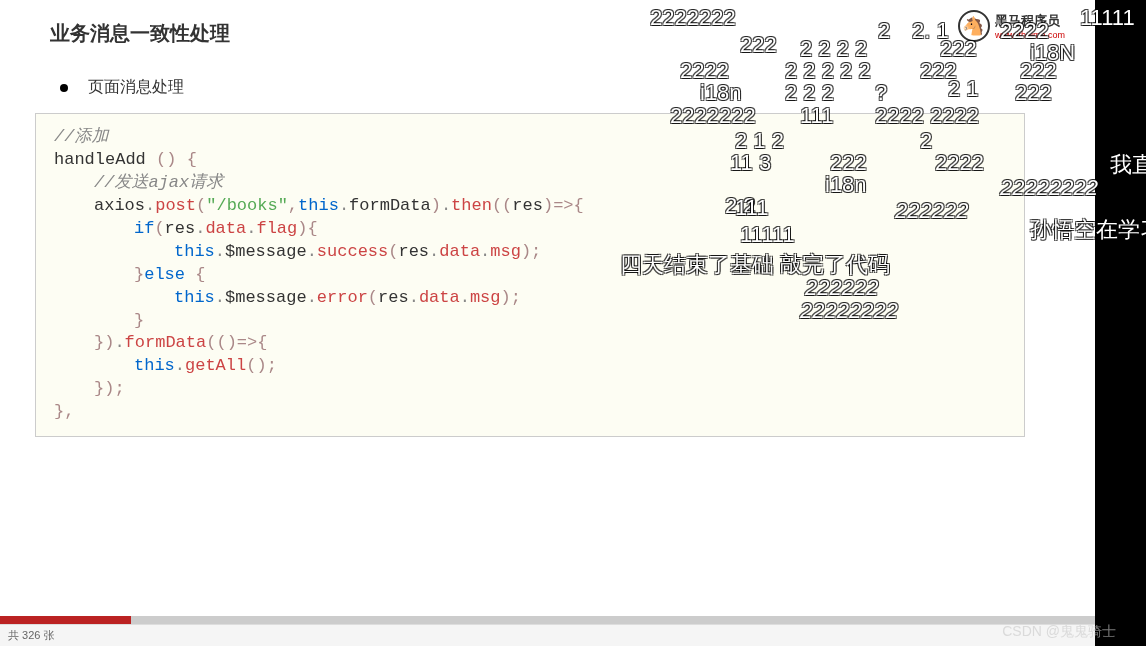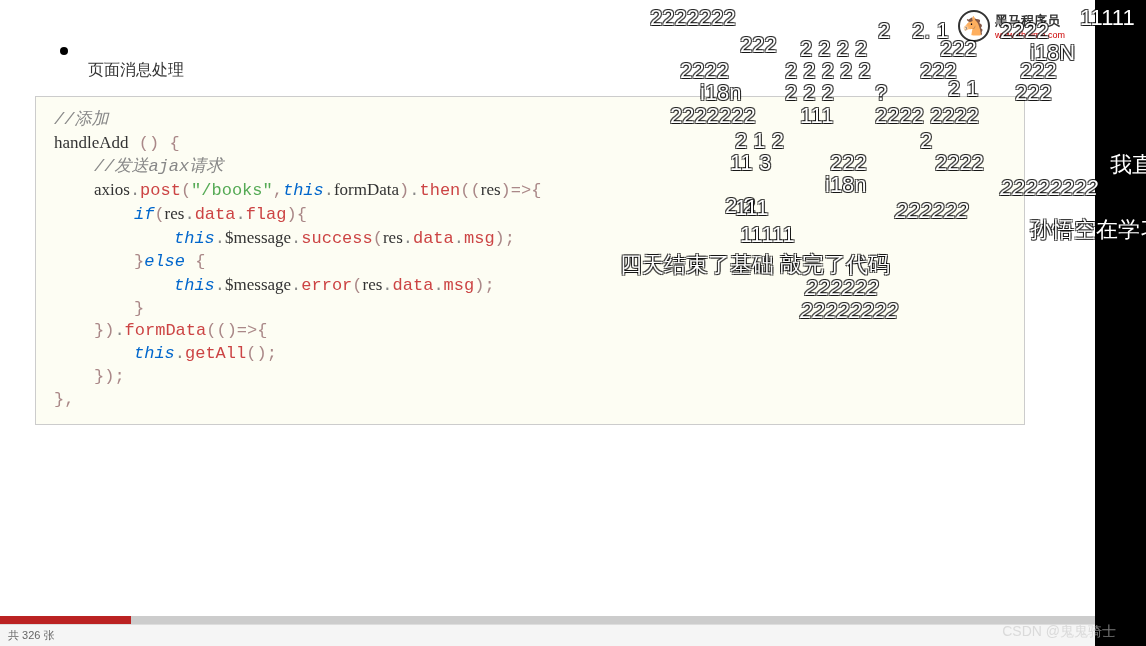--- a/index.html
+++ b/index.html
@@ -41,39 +41,38 @@
     .bullet-dot {
       width: 8px;
       height: 8px;
       background: #000;
       border-radius: 50%;
       margin-right: 20px;
     }
     .bullet-text {
       font-size: 16px;
       color: #333;
-      margin-top: 40px;
     }
     .code-block {
       border: 1px solid #ccc;
       background: #fdfdf3;
       padding: 12px 18px;
       margin-left: -15px;
       width: 990px;
       font-family: "Consolas", "Courier New", monospace;
       font-size: 17px;
       line-height: 1.35;
       color: #333;
     }
     .c-comment { color: #888; font-style: italic; }
-    .c-ident { color: #333; font-family: Liberation Serif, serif; }
+    .c-ident { color: #333; }
     .c-method { color: #c44; }
     .c-paren { color: #a88; }
     .c-string { color: #5a5; }
-    .c-kw { color: #06c; font-style: italic; }
+    .c-kw { color: #06c; }
     .c-dot { color: #888; }
     .c-attr { color: #c44; }
     .c-op { color: #a88; }
     .logo {
       position: absolute;
       top: 10px;
       right: 30px;
       display: flex;
       align-items: center;
       gap: 5px;
@@ -133,20 +132,21 @@
       right: 0;
       width: 51px;
       height: 646px;
       background: #000;
     }
   </style>
 </head>
 <body>
 
 <div class="slide">
+  <div class="subtitle">业务消息一致性处理</div>
   <div class="bullet-row">
     <div class="bullet-dot"></div>
     <div class="bullet-text">页面消息处理</div>
   </div>
 
   <div class="code-block">
 <div><span class="c-comment">//添加</span></div>
 <div><span class="c-ident">handleAdd</span><span class="c-paren"> () {</span></div>
 <div style="padding-left:40px"><span class="c-comment">//发送ajax请求</span></div>
 <div style="padding-left:40px"><span class="c-ident">axios</span><span class="c-dot">.</span><span class="c-method">post</span><span class="c-paren">(</span><span class="c-string">"/books"</span><span class="c-paren">,</span><span class="c-kw">this</span><span class="c-dot">.</span><span class="c-ident">formData</span><span class="c-paren">)</span><span class="c-dot">.</span><span class="c-method">then</span><span class="c-paren">((</span><span class="c-ident">res</span><span class="c-paren">)=&gt;{</span></div>

